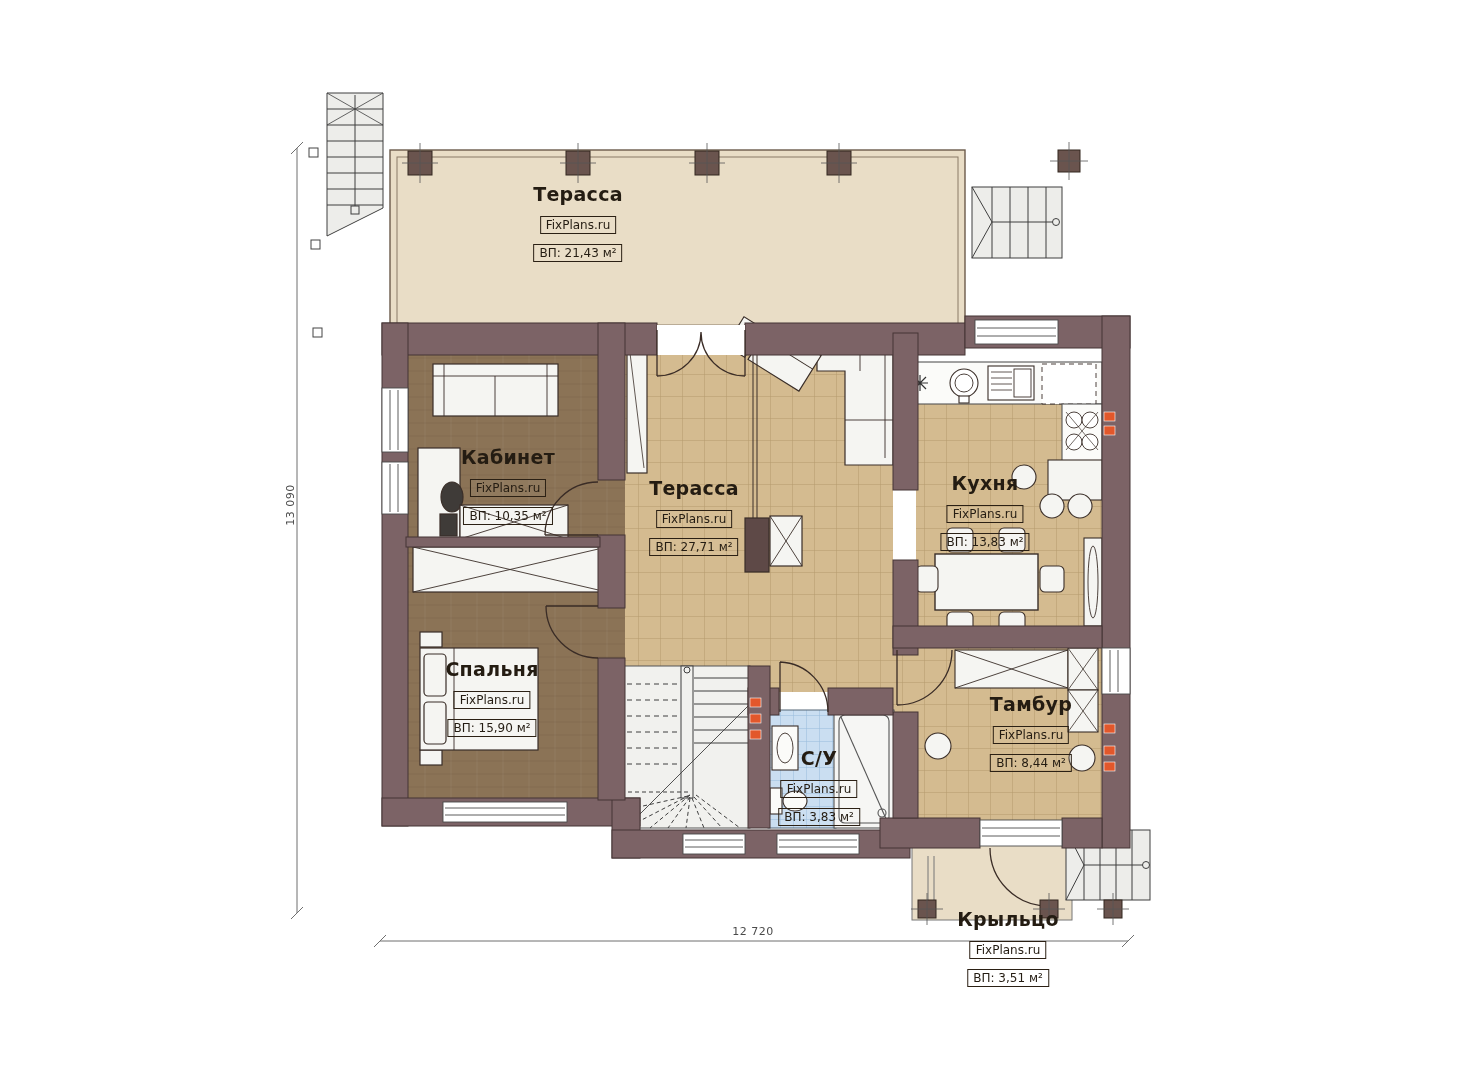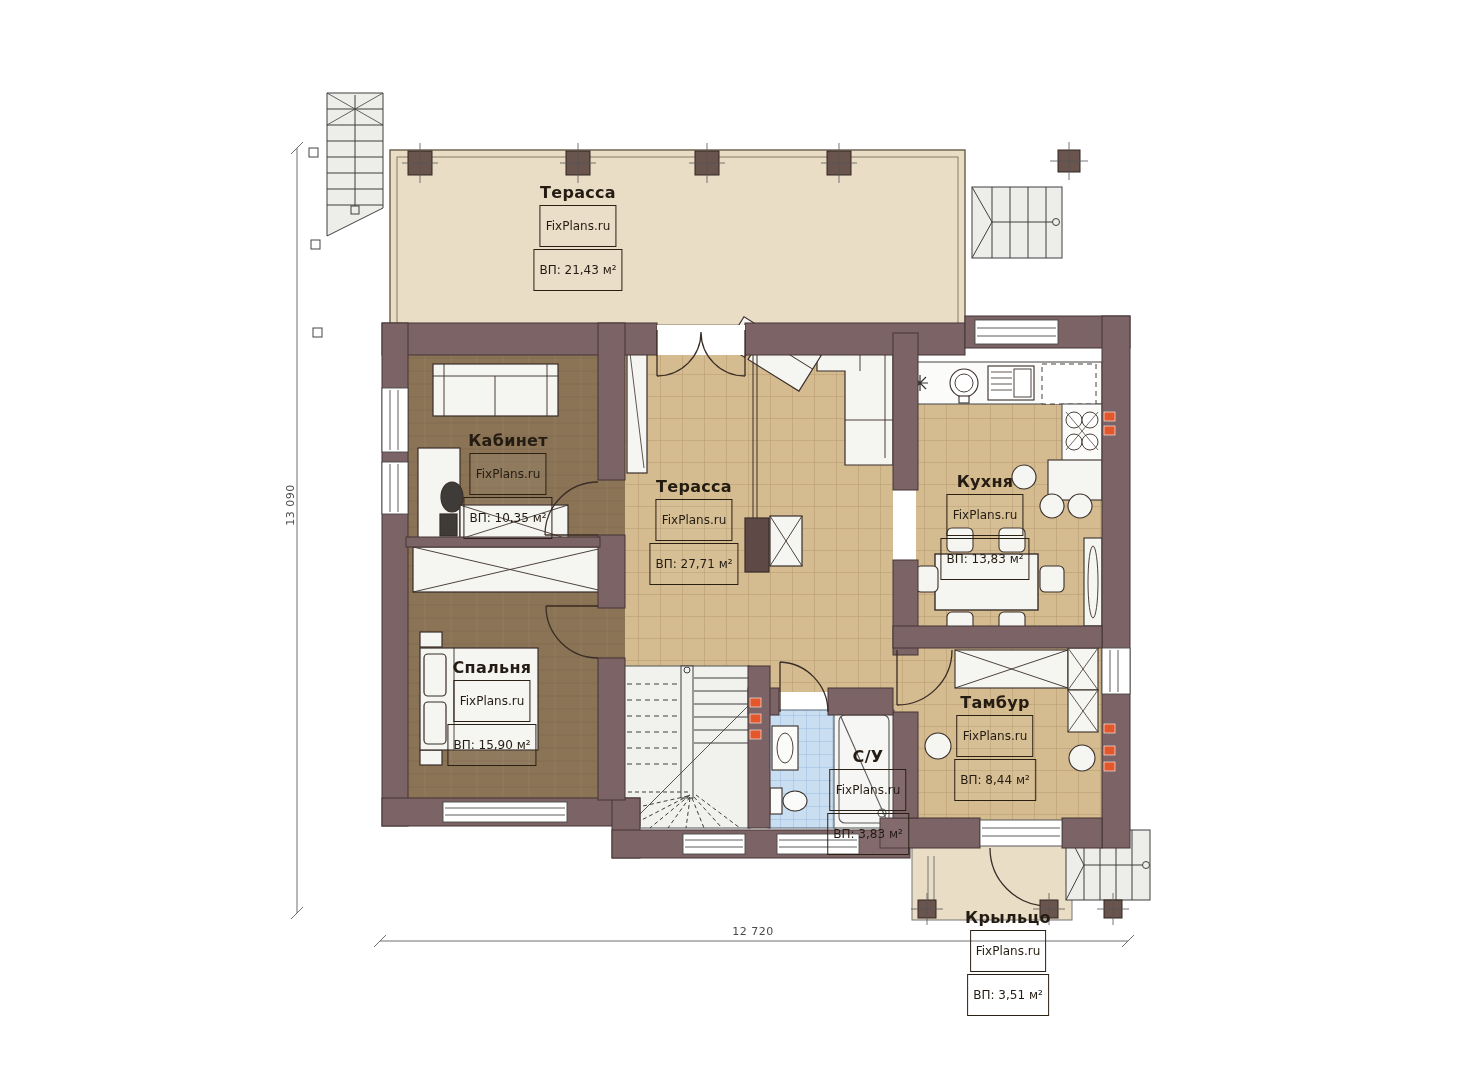--- a/index.html
+++ b/index.html
@@ -1,23 +1,23 @@
 <!DOCTYPE html>
 <html style="--wall: #7c6366; --wood: #8b7356; --tile: #d4bb90; --tile_line: #a98e60; --bath: #cadef1; --terrace: #e9ddc6; --accent: #e2572b; --ink: #2b2014;"><head>
 <meta charset="utf-8">
 <style>
   html,body{margin:0;padding:0;background:#ffffff;}
   #stage{position:relative;width:1473px;height:1080px;background:#fff;overflow:hidden;
          font-family:"DejaVu Sans",sans-serif;}
   #plan-svg{position:absolute;left:0;top:0;}
   .rlabel{position:absolute;transform:translateX(-50%);display:flex;flex-direction:column;
           align-items:center;color:#241c12;z-index:5;}
-  .rlabel .t{font-weight:bold;font-size:16px;letter-spacing:.3px;margin-bottom:1px;white-space:nowrap;}
-  .rlabel .bx{border:1.6px solid var(--ink,#2b2014);padding:12px 5px;font-size:12px;line-height:16px;
-          margin-top:2px;white-space:nowrap;background:rgba(255,255,255,0.05);}
+  .rlabel .t{font-weight:bold;font-size:19px;letter-spacing:.3px;margin-bottom:1px;white-space:nowrap;}
+  .rlabel .bx{border:1.6px solid var(--ink,#2b2014);padding:0 5px;font-size:12px;line-height:16px;
+          margin-top:10px;white-space:nowrap;background:rgba(255,255,255,0.05);}
   .dim{position:absolute;font-size:11px;color:#4a4a4a;z-index:5;letter-spacing:.5px;}
   .dim.rot{transform:translate(-50%,-50%) rotate(-90deg);}
   .dim.bot{transform:translateX(-50%);}
 </style>
 </head>
 <body>
 
 <div id="stage">
 
 <svg id="plan-svg" width="1473" height="1080" viewBox="0 0 1473 1080">
@@ -343,46 +343,46 @@
     <rect x="311" y="240" width="9" height="9" fill="#fff" stroke="#444"></rect>
     <rect x="313" y="328" width="9" height="9" fill="#fff" stroke="#444"></rect>
   </g>
 </svg>
 
   <div class="rlabel" style="left:578px;top:183px">
     <div class="t">Терасса</div>
     <div class="bx">FixPlans.ru</div>
     <div class="bx">ВП: 21,43 м²</div>
   </div>
-  <div class="rlabel" style="left:508px;top:431px">
+  <div class="rlabel" style="left:508px;top:446px">
     <div class="t">Кабинет</div>
     <div class="bx">FixPlans.ru</div>
     <div class="bx">ВП: 10,35 м²</div>
   </div>
   <div class="rlabel" style="left:694px;top:477px">
     <div class="t">Терасса</div>
     <div class="bx">FixPlans.ru</div>
     <div class="bx">ВП: 27,71 м²</div>
   </div>
   <div class="rlabel" style="left:985px;top:472px">
     <div class="t">Кухня</div>
     <div class="bx">FixPlans.ru</div>
     <div class="bx">ВП: 13,83 м²</div>
   </div>
   <div class="rlabel" style="left:492px;top:658px">
     <div class="t">Спальня</div>
     <div class="bx">FixPlans.ru</div>
     <div class="bx">ВП: 15,90 м²</div>
   </div>
-  <div class="rlabel" style="left:995px;top:693px">
+  <div class="rlabel" style="left:1031px;top:693px">
     <div class="t">Тамбур</div>
     <div class="bx">FixPlans.ru</div>
     <div class="bx">ВП: 8,44 м²</div>
   </div>
-  <div class="rlabel" style="left:868px;top:747px">
+  <div class="rlabel" style="left:819px;top:747px">
     <div class="t">С/У</div>
     <div class="bx">FixPlans.ru</div>
     <div class="bx">ВП: 3,83 м²</div>
   </div>
   <div class="rlabel" style="left:1008px;top:908px">
     <div class="t">Крыльцо</div>
     <div class="bx">FixPlans.ru</div>
     <div class="bx">ВП: 3,51 м²</div>
   </div>
 

